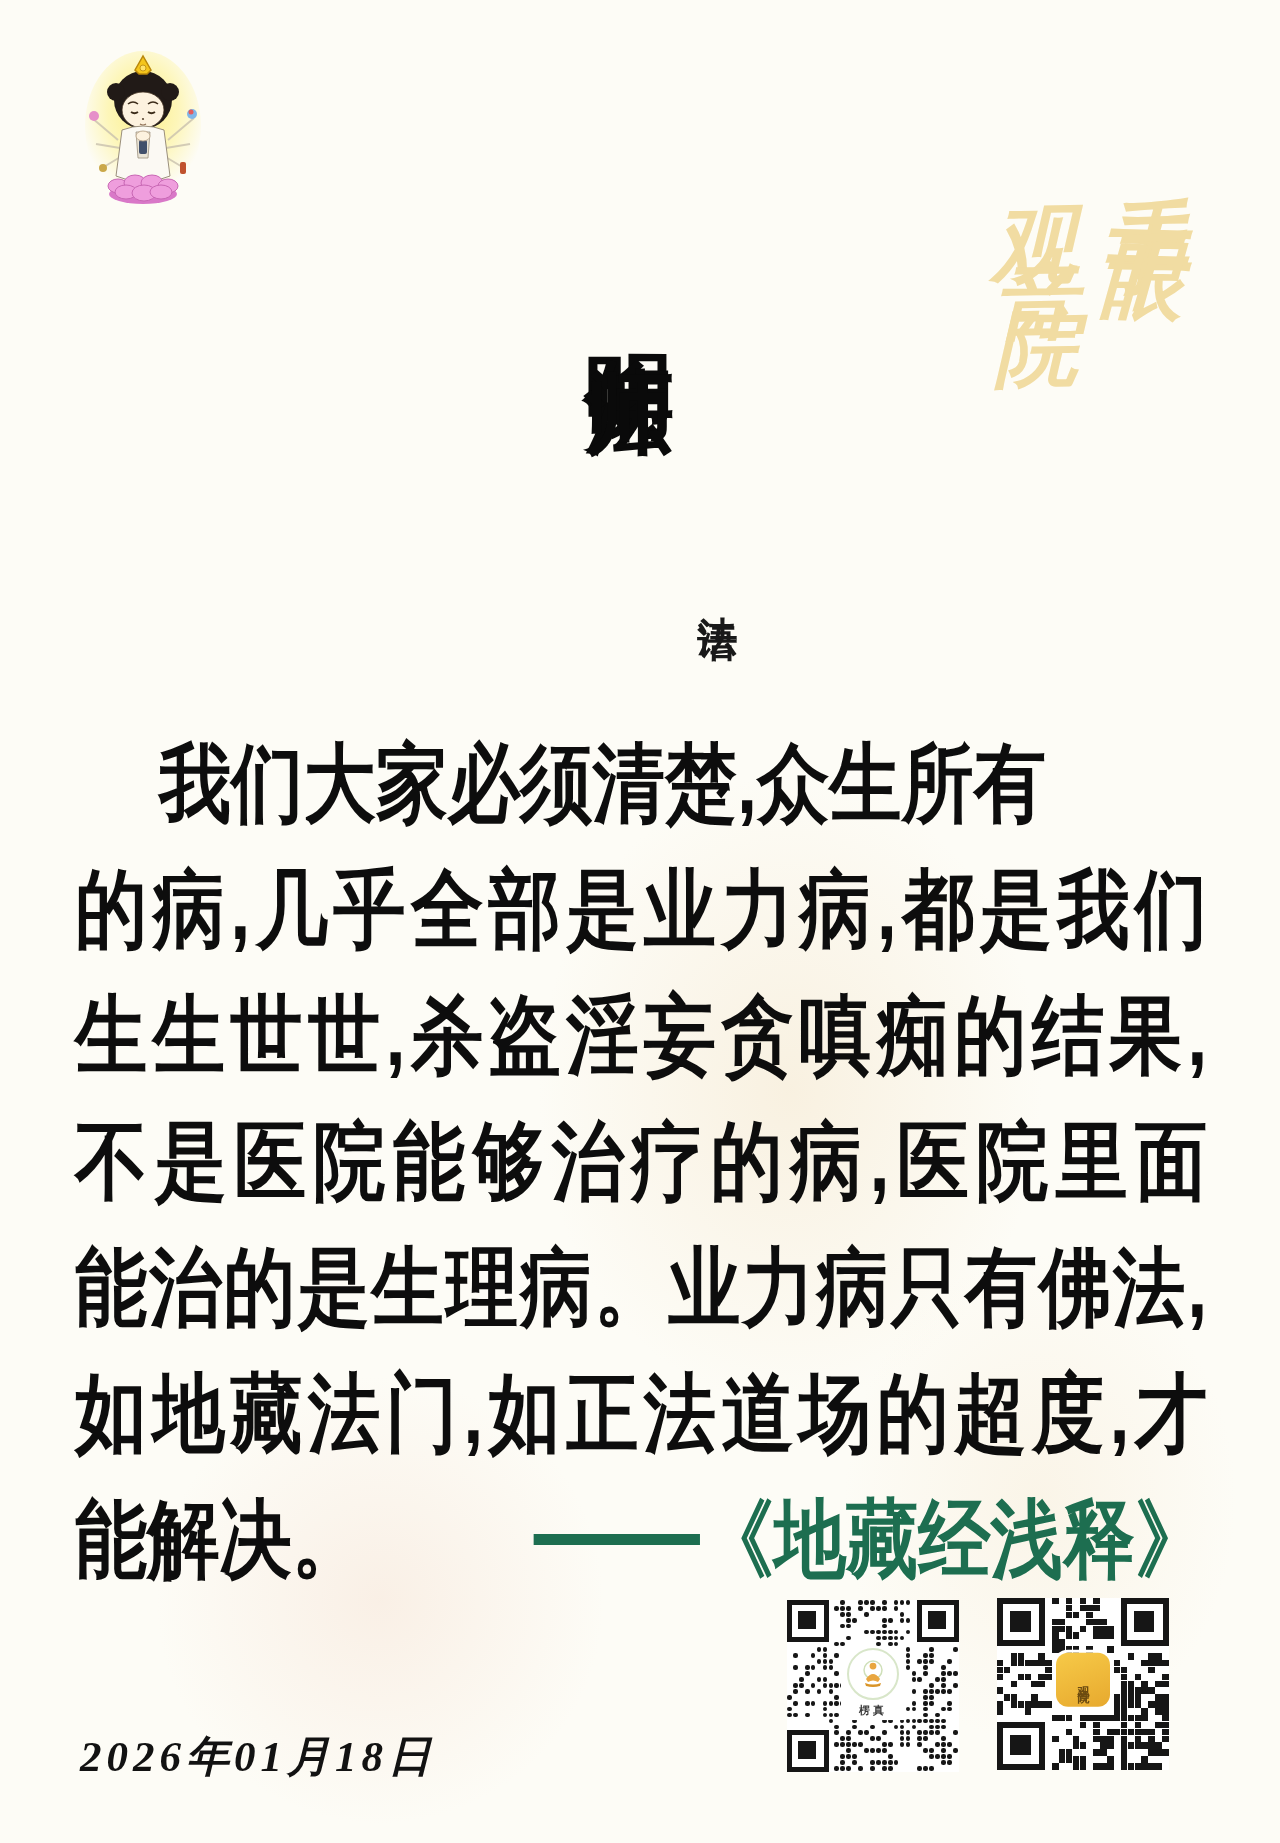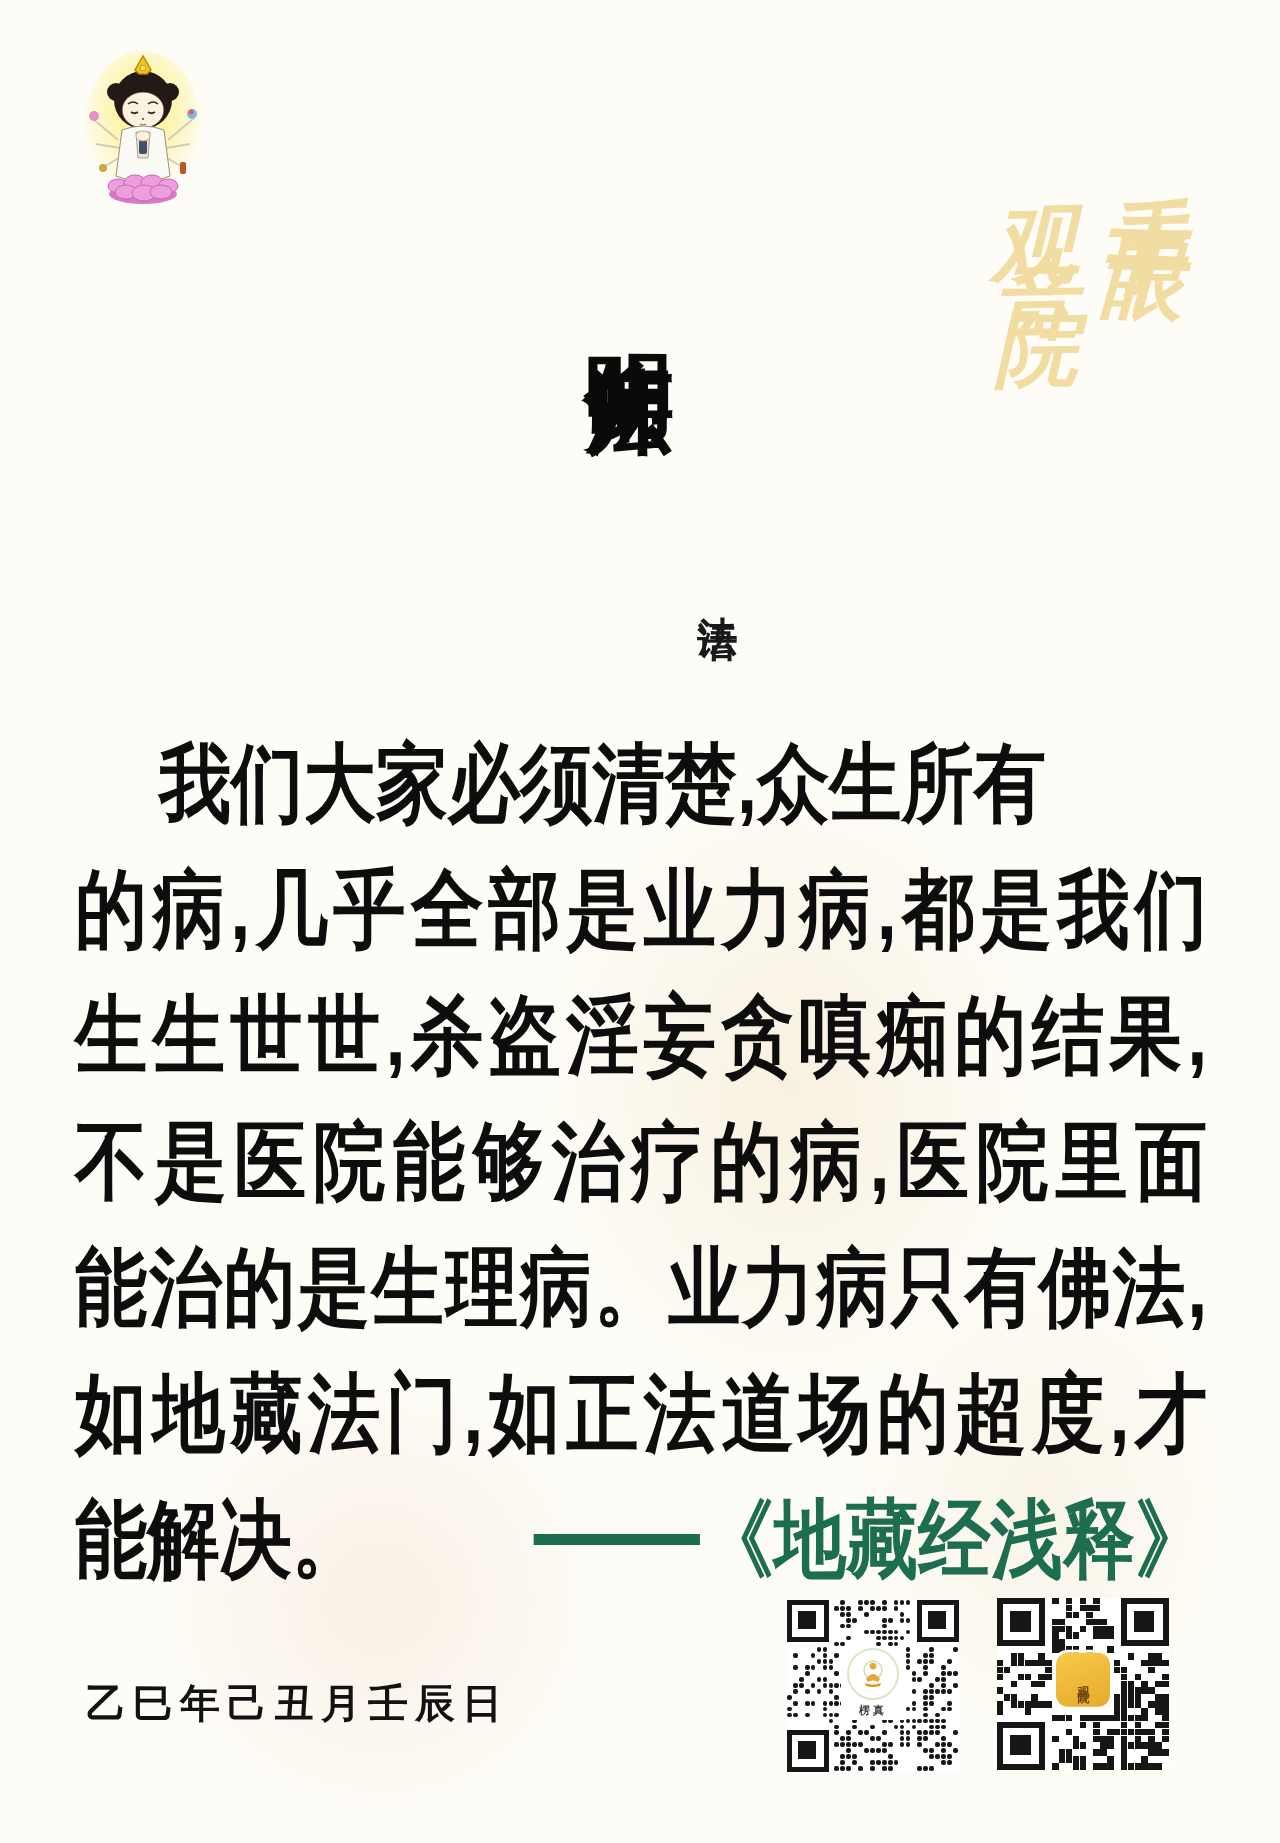--- a/index.html
+++ b/index.html
@@ -665,15 +665,15 @@
         <i style="left: 6.88px; top: 6.88px; width: 20.64px; height: 20.64px;"></i>
       </span>
       <span class="finder" style="left: 123.84px; top: 0px; width: 48.16px; height: 48.16px; border: 6.88px solid rgb(22, 22, 22);">
         <i style="left: 6.88px; top: 6.88px; width: 20.64px; height: 20.64px;"></i>
       </span>
       <span class="finder" style="left: 0px; top: 123.84px; width: 48.16px; height: 48.16px; border: 6.88px solid rgb(22, 22, 22);">
         <i style="left: 6.88px; top: 6.88px; width: 20.64px; height: 20.64px;"></i>
       </span>
     </div>
 
-  <div class="lunar">乙巳年己丑月壬辰日</div>
+  <div class="greg">2026年01月18日</div>
 
 </div>
 
 </body></html>

